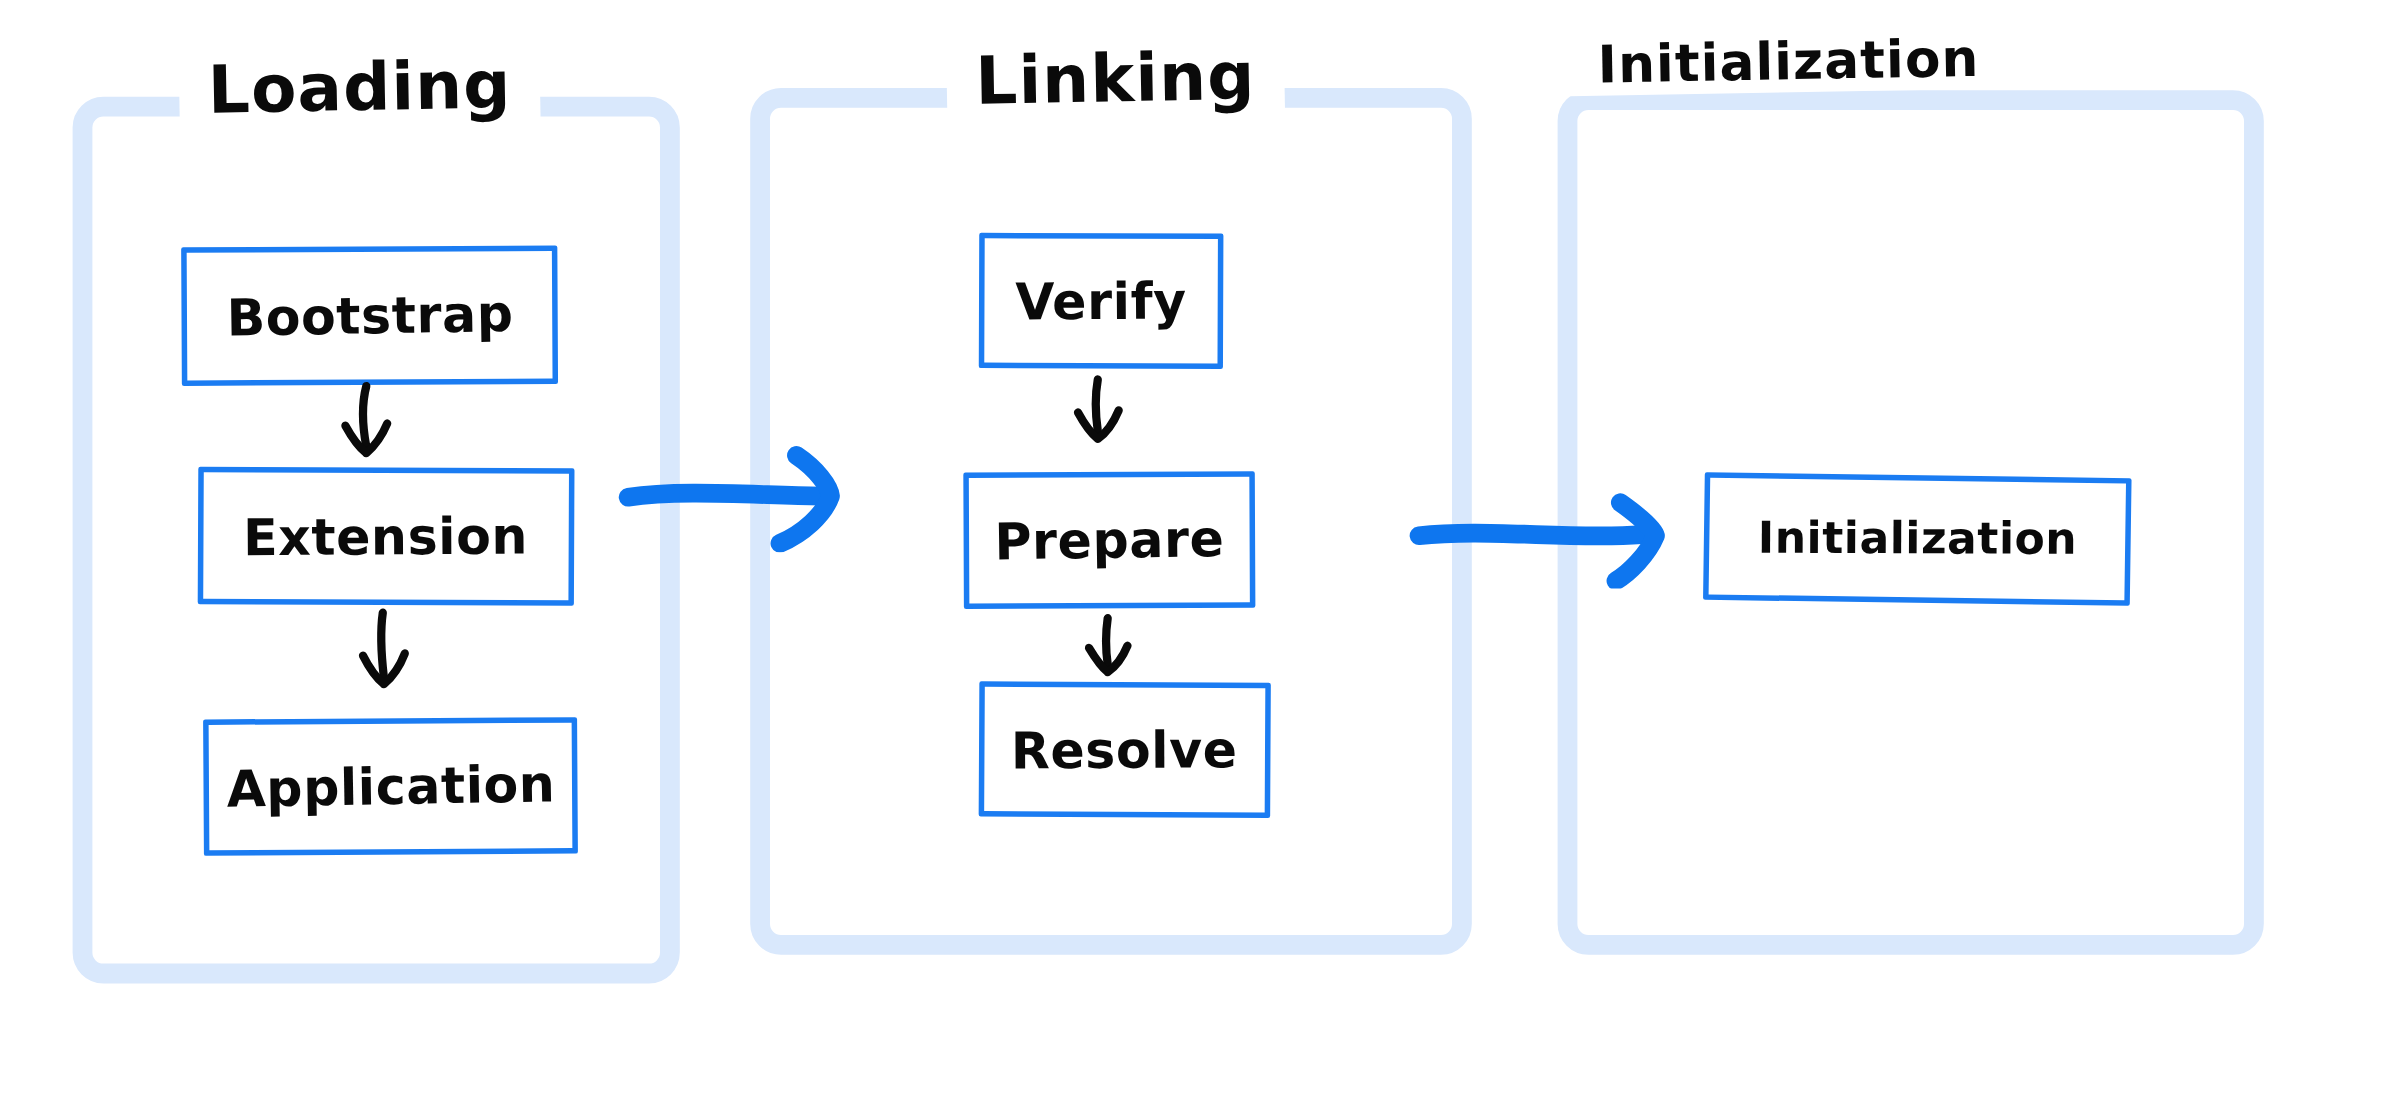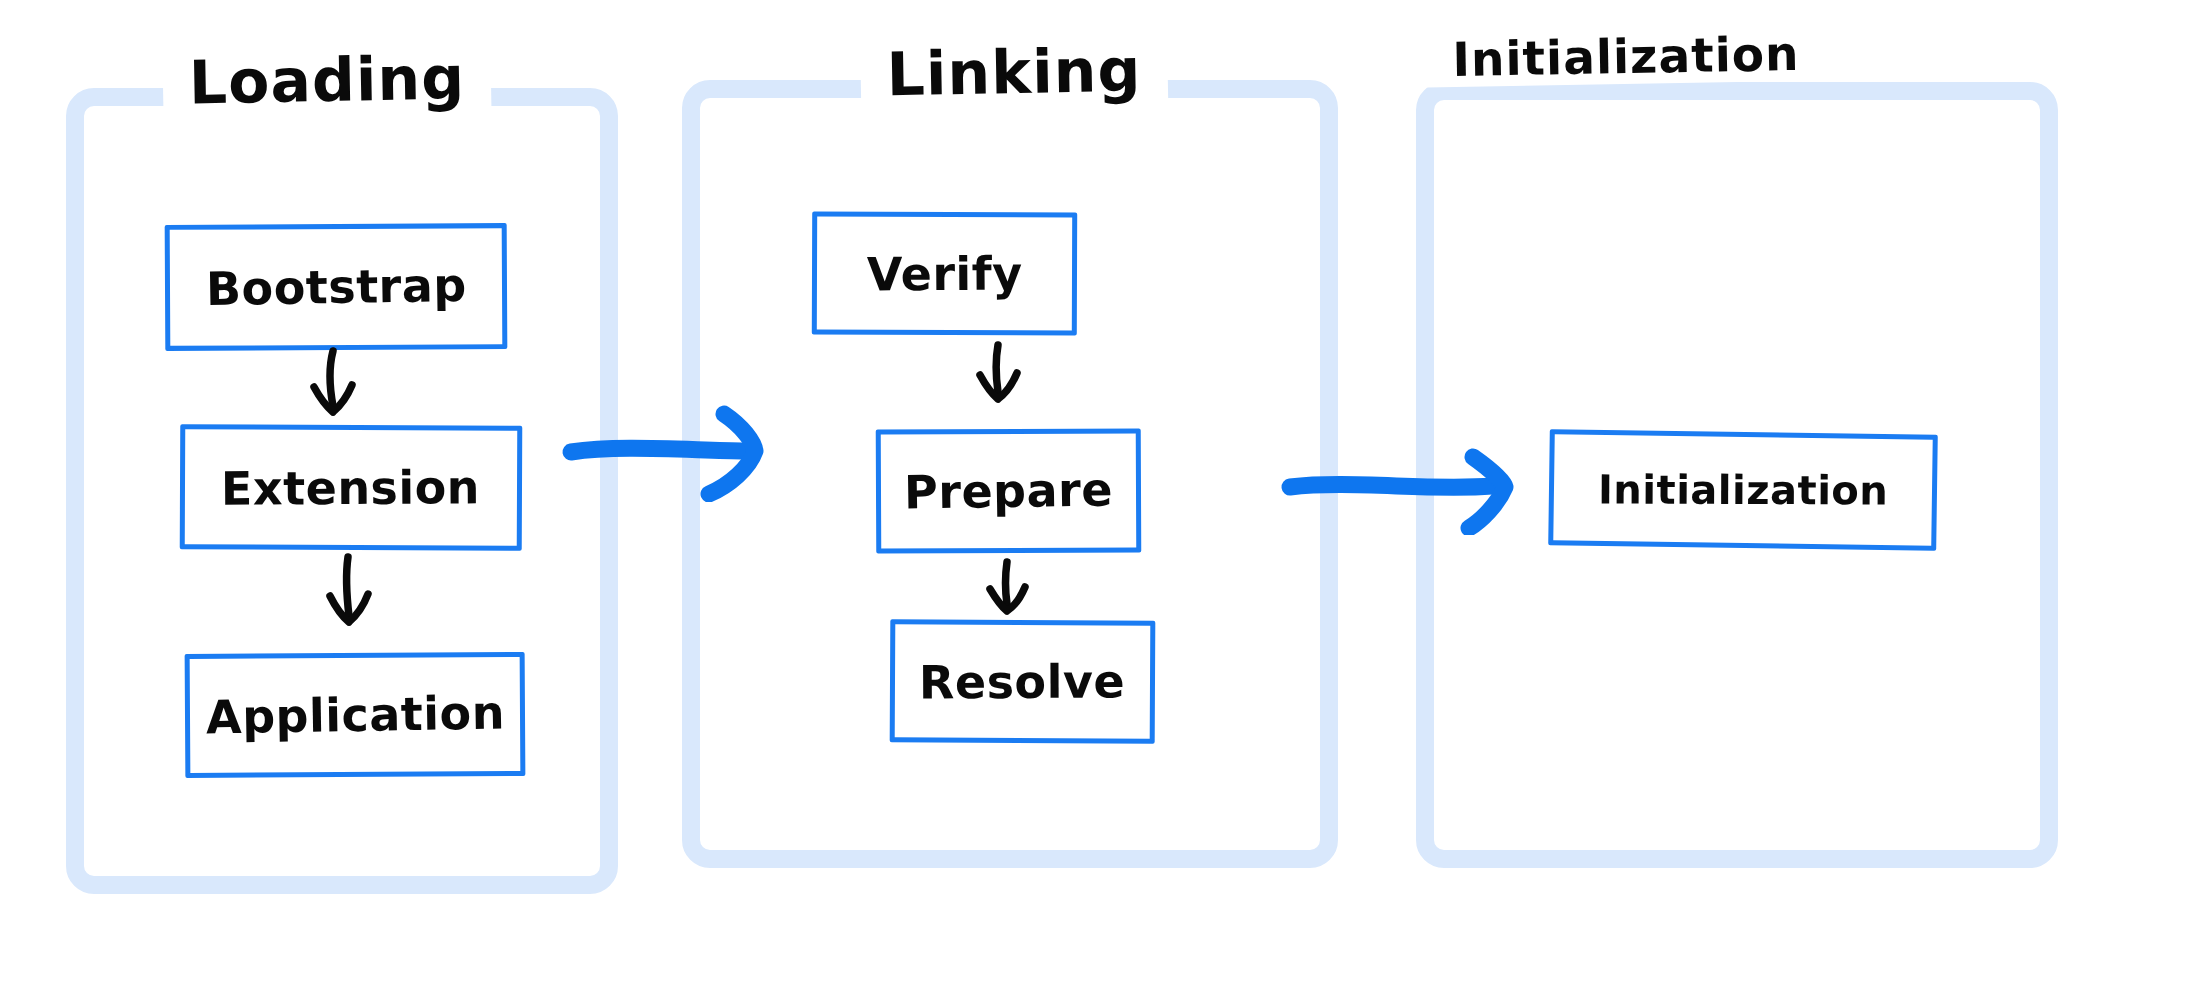--- a/index.html
+++ b/index.html
@@ -46,21 +46,21 @@
     box-sizing:border-box;
     display:flex;align-items:center;justify-content:center;
     color:#0a0a0a;font-weight:600;
     font-size:46px;letter-spacing:0.5px;
     white-space:nowrap;
   }
   .step .lbl{transform:rotate(-0.6deg);}
   .step.bootstrap{left:165px;top:224px;width:342px;height:126px;transform:rotate(-0.3deg);}
   .step.extension{left:180px;top:425px;width:342px;height:125px;transform:rotate(0.25deg);}
   .step.application{left:185px;top:653px;width:340px;height:124px;transform:rotate(-0.35deg);}
-  .step.verify{left:812px;top:212px;width:265px;height:123px;transform:rotate(0.2deg);text-align:right;}
+  .step.verify{left:890px;top:212px;width:222px;height:123px;transform:rotate(0.2deg);text-align:right;}
   .step.prepare{left:876px;top:429px;width:265px;height:124px;transform:rotate(-0.25deg);}
   .step.resolve{left:890px;top:620px;width:265px;height:123px;transform:rotate(0.3deg);}
   .step.initbox{left:1549px;top:432px;width:388px;height:116px;font-size:40px;transform:rotate(0.8deg);}
   .arrow{position:absolute;}
 </style>
 </head>
 <body>
 
 <div class="canvas">
 

